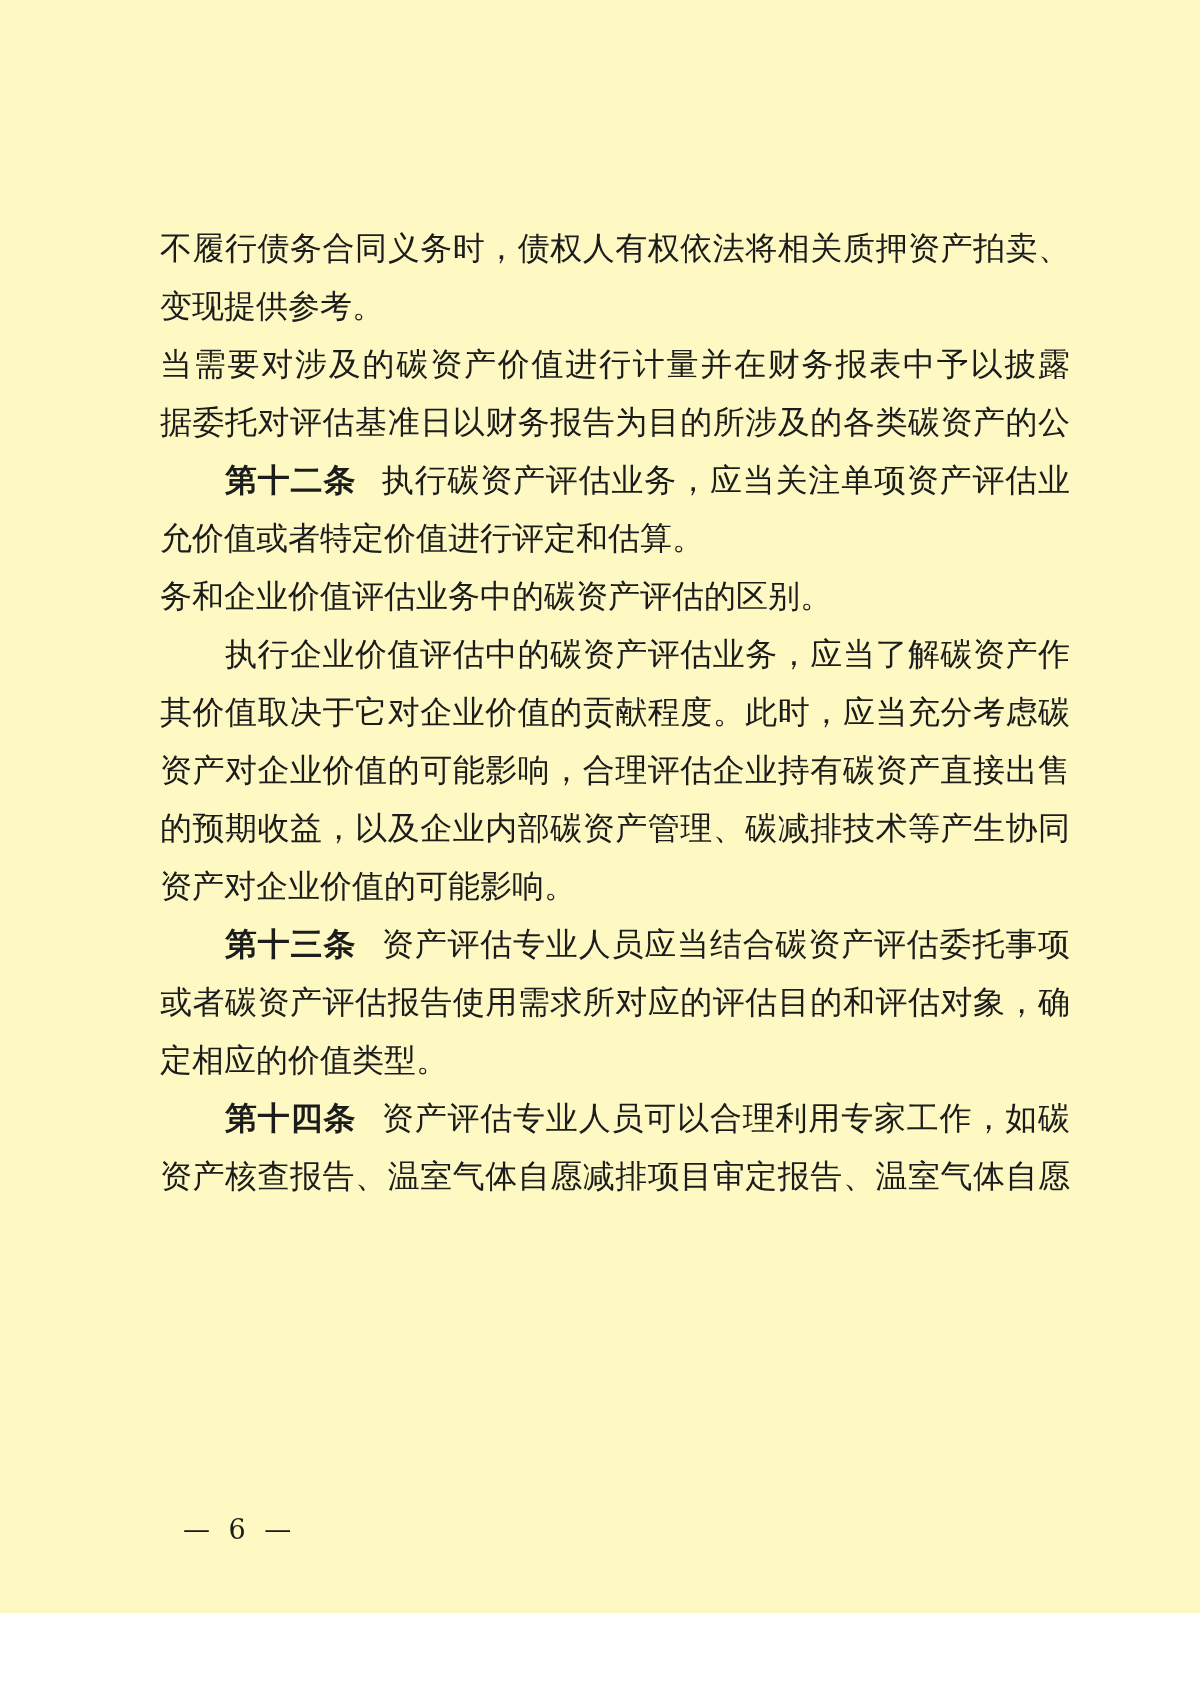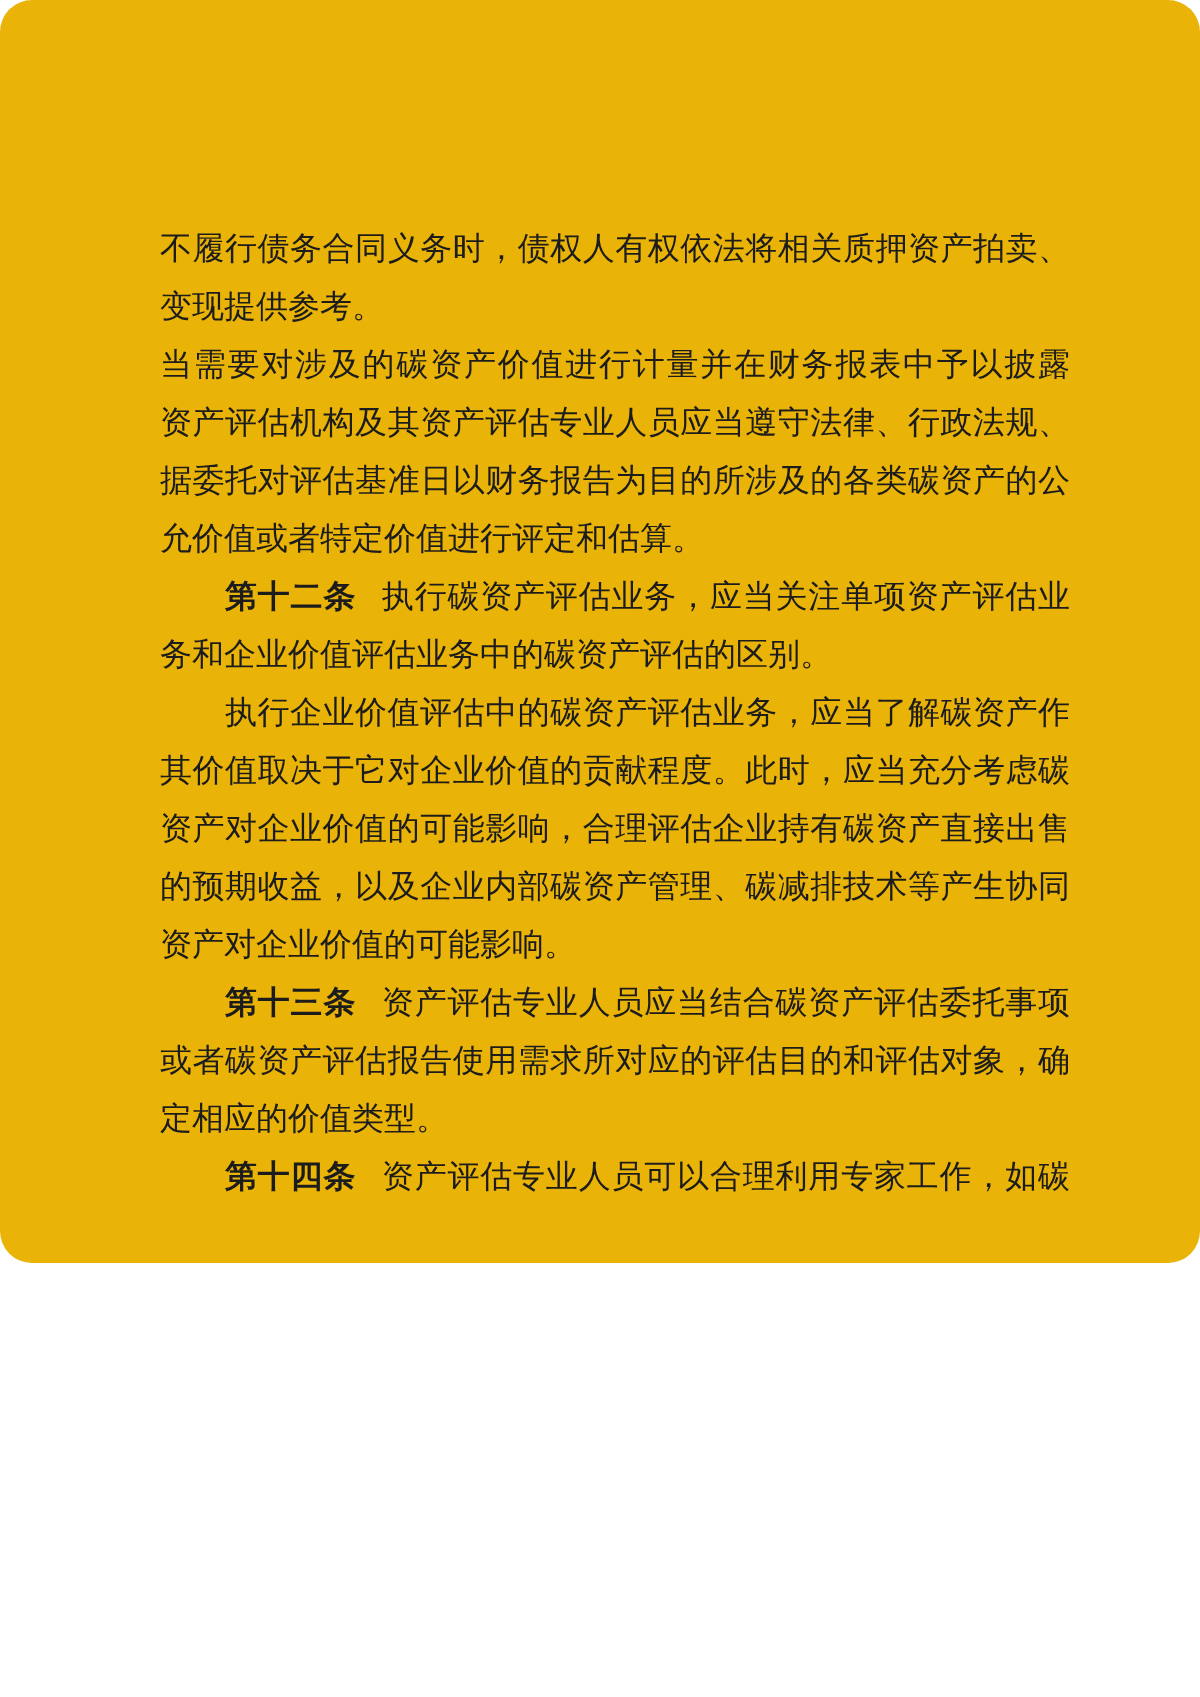--- a/index.html
+++ b/index.html
@@ -3,26 +3,25 @@
 <meta charset="utf-8">
 <style>
   html, body {
     margin: 0;
     padding: 0;
     background: #ffffff;
   }
   .sheet {
     position: relative;
     width: 1200px;
-    height: 1263px;
-    background: #eab308;
+    height: 1613px;
+    background: #fef9c3;
     overflow: hidden;
     font-family: "DejaVu Serif", "Liberation Serif", serif;
     color: #1c1c1c;
-    border-radius: 32px;
   }
   .doc-body {
     position: absolute;
     left: 160px;
     top: 219px;
     width: 910px;
   }
   .line {
     font-size: 32px;
     line-height: 58px;
@@ -60,36 +59,36 @@
 <body>
 
 <div class="sheet">
 
   <div class="doc-body">
 
     <div class="line">不履行债务合同义务时，债权人有权依法将相关质押资产拍卖、</div>
     <div class="line short">变现提供参考。</div>
 
     <div class="line">当需要对涉及的碳资产价值进行计量并在财务报表中予以披露时，</div>
-    <div class="line">资产评估机构及其资产评估专业人员应当遵守法律、行政法规、</div>
     <div class="line">据委托对评估基准日以财务报告为目的所涉及的各类碳资产的公</div>
+    <div class="line indent"><span class="art">第十二条</span><span>执行碳资产评估业务，应当关注单项资产评估业</span></div>
+
     <div class="line short">允价值或者特定价值进行评定和估算。</div>
-
-    <div class="line indent"><span class="art">第十二条</span><span>执行碳资产评估业务，应当关注单项资产评估业</span></div>
     <div class="line short">务和企业价值评估业务中的碳资产评估的区别。</div>
 
     <div class="line indent">执行企业价值评估中的碳资产评估业务，应当了解碳资产作</div>
     <div class="line">其价值取决于它对企业价值的贡献程度。此时，应当充分考虑碳</div>
     <div class="line">资产对企业价值的可能影响，合理评估企业持有碳资产直接出售</div>
     <div class="line">的预期收益，以及企业内部碳资产管理、碳减排技术等产生协同</div>
     <div class="line short">资产对企业价值的可能影响。</div>
 
     <div class="line indent"><span class="art">第十三条</span><span>资产评估专业人员应当结合碳资产评估委托事项</span></div>
     <div class="line">或者碳资产评估报告使用需求所对应的评估目的和评估对象，确</div>
     <div class="line short">定相应的价值类型。</div>
 
     <div class="line indent"><span class="art">第十四条</span><span>资产评估专业人员可以合理利用专家工作，如碳</span></div>
+    <div class="line">资产核查报告、温室气体自愿减排项目审定报告、温室气体自愿</div>
 
   </div>
 
   <div class="footer"><span>— 6 —</span></div>
 
 </div>
 
 </body></html>

